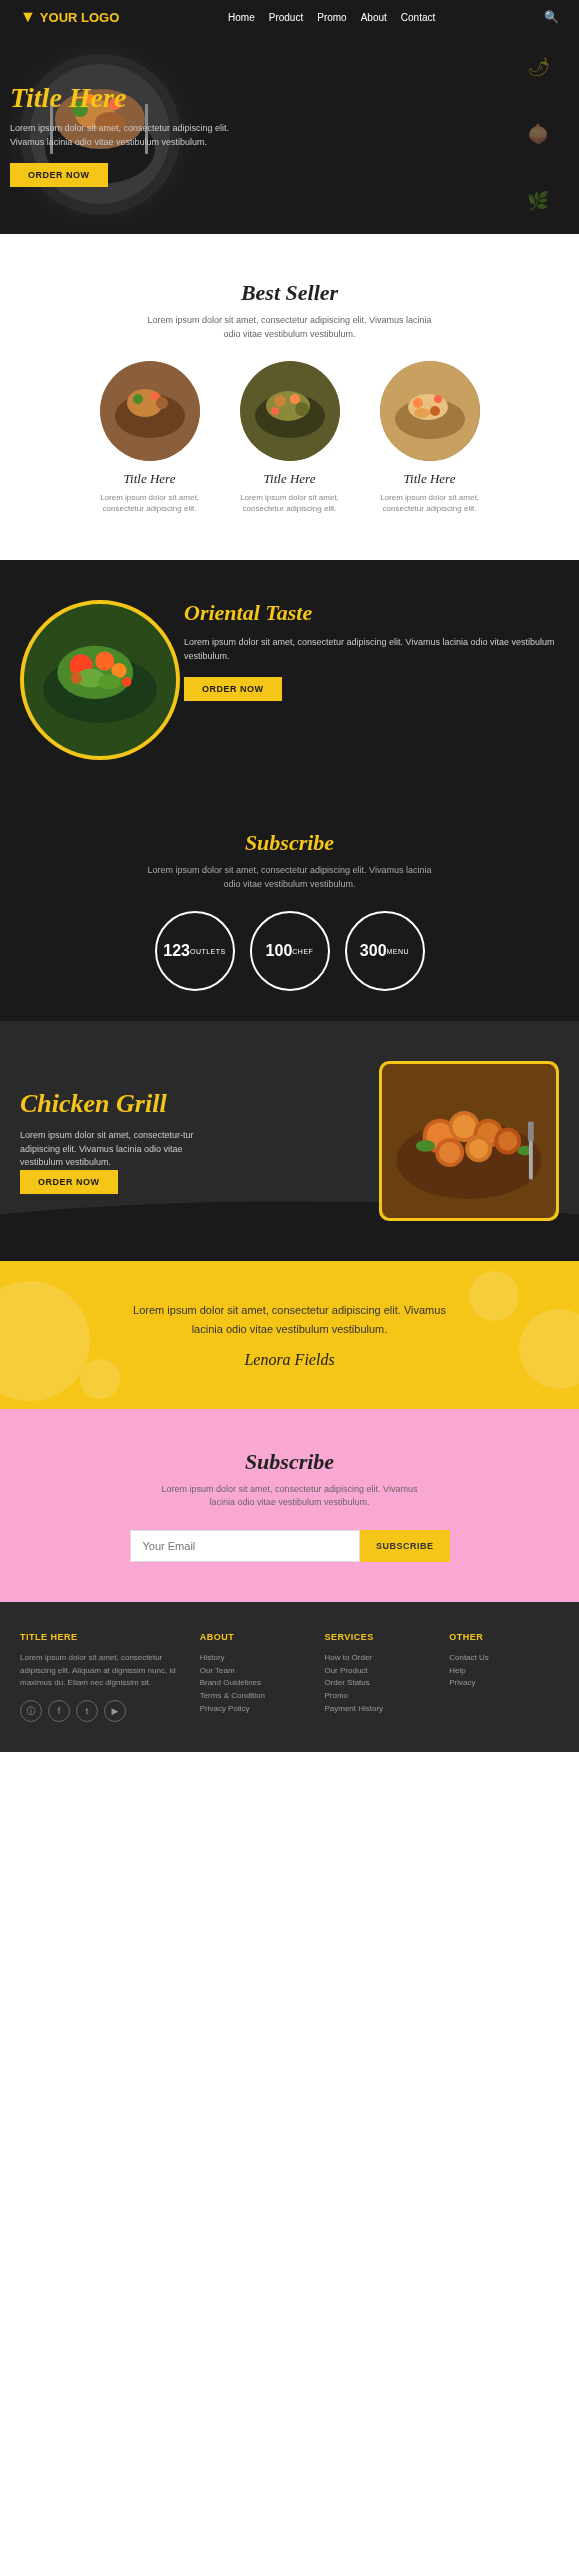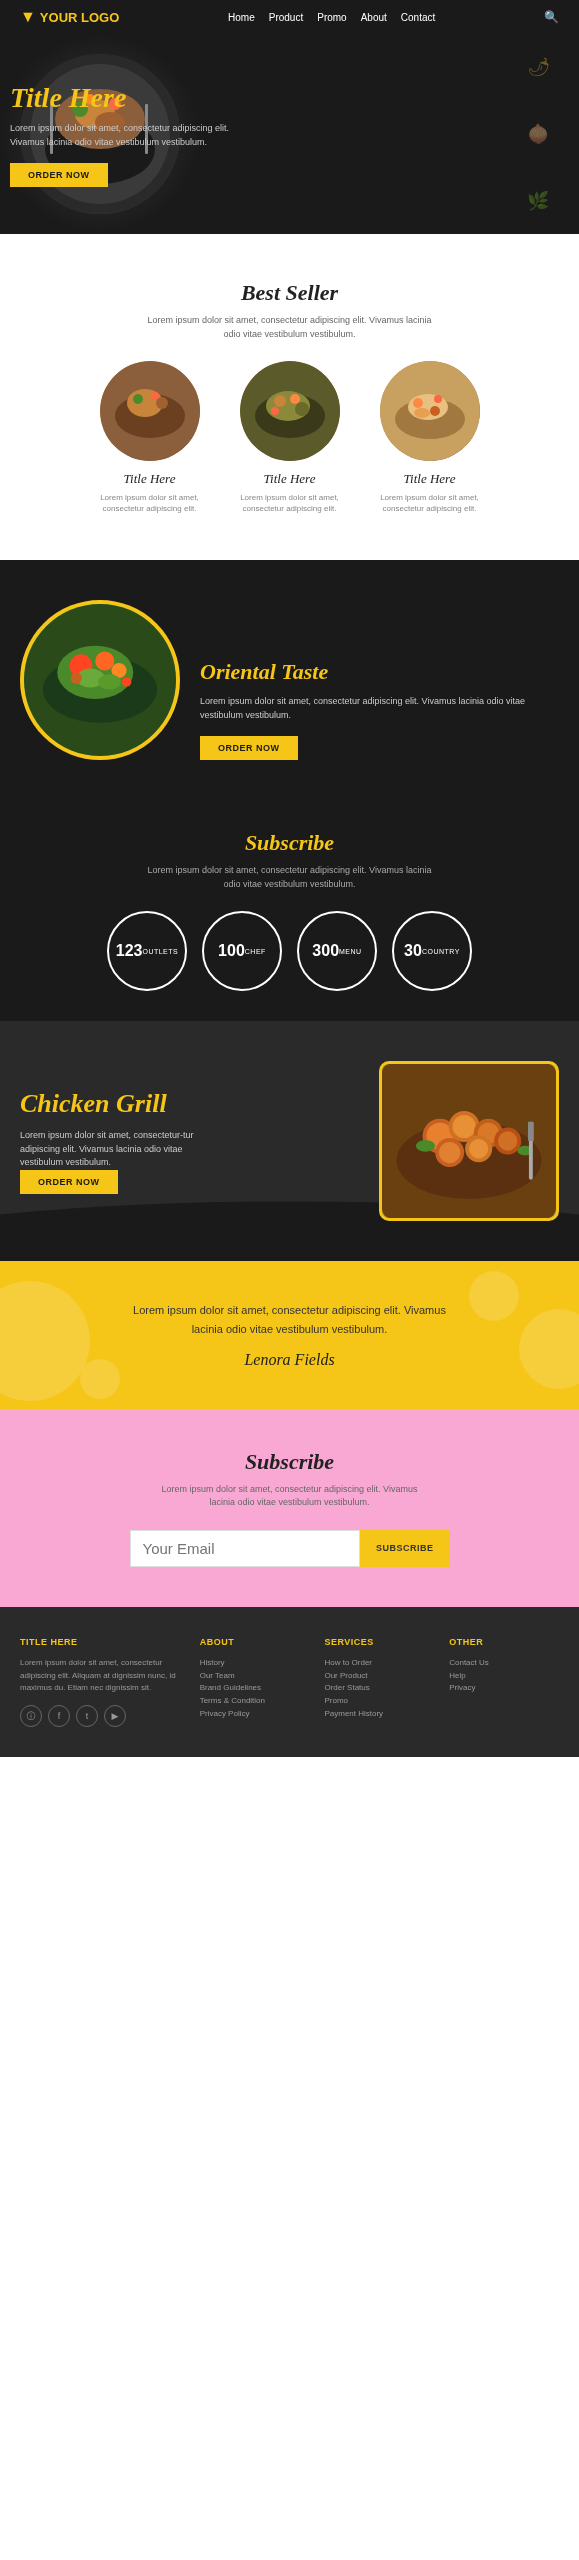--- a/index.html
+++ b/index.html
@@ -58,21 +58,21 @@
       width: 100px; height: 100px; border-radius: 50%; margin: 0 auto 10px;
       background: linear-gradient(135deg, #c8a060, #8b5e3c);
       display: flex; align-items: center; justify-content: center;
       font-size: 40px; overflow: hidden;
     }
     .product-title { font-family: Georgia, serif; font-style: italic; font-size: 13px; color: #222; margin-bottom: 5px; }
     .product-desc { font-size: 8px; color: #888; line-height: 1.4; }
 
     
     .oriental { background: #2a2a2a; position: relative; padding: 40px 20px; overflow: hidden; }
-    .oriental-inner { display: flex; align-items: flex-end; gap: 20px; }
+    .oriental-inner { display: flex; align-items: flex-start; gap: 4px; }
     .oriental-food {
       width: 160px; height: 160px; border-radius: 50%; flex-shrink: 0;
       background: linear-gradient(135deg, #5a8a3a, #3a6a2a);
       display: flex; align-items: center; justify-content: center;
       font-size: 60px; overflow: hidden;
       border: 4px solid #f5c518;
     }
     .oriental-content { flex: 1; }
     .oriental-title { font-family: Georgia, serif; font-style: italic; color: #f5c518; font-size: 22px; margin-bottom: 10px; }
     .oriental-desc { color: #ccc; font-size: 9px; line-height: 1.5; margin-bottom: 14px; }
@@ -134,21 +134,21 @@
       position: absolute; border-radius: 50%;
       background: rgba(255,255,255,0.15);
     }
 
     
     .subscribe { background: #f9a8d4; padding: 40px 30px; text-align: center; }
     .subscribe .section-title { color: #222; }
     .subscribe .section-desc { color: #666; max-width: 280px; margin: 0 auto 20px; }
     .subscribe-form { display: flex; gap: 0; max-width: 320px; margin: 0 auto; }
     .subscribe-input {
-      flex: 1; padding: 9px 12px; border: 1px solid #ddd; font-size: 15px;
+      flex: 1; padding: 9px 12px; border: 1px solid #ddd; font-size: 11px;
       outline: none; background: #fff;
     }
     .subscribe-btn {
       background: #f5c518; color: #333; border: none;
       padding: 9px 16px; font-size: 9px; font-weight: bold;
       text-transform: uppercase; cursor: pointer; letter-spacing: 0.5px;
     }
 
     
     .footer { background: #2a2a2a; padding: 30px 20px; }
@@ -306,24 +306,20 @@
     <div class="stat-circle">
       <span class="stat-number">100</span>
       <span class="stat-label">CHEF</span>
     </div>
 
     <div class="stat-circle">
       <span class="stat-number">300</span>
       <span class="stat-label">MENU</span>
     </div>
 
-    <div class="stat-circle">
-      <span class="stat-number">30</span>
-      <span class="stat-label">COUNTRY</span>
-    </div>
 
   </div>
 </section>
 
 <section class="chicken">
   <div class="chicken-inner">
     <div class="chicken-content">
       <h2 class="chicken-title">Chicken Grill</h2>
       <p class="chicken-desc">Lorem ipsum dolor sit amet, consectetur-tur adipiscing elit. Vivamus lacinia odio vitae vestibulum vestibulum.</p>
       <button class="btn-order">ORDER NOW</button>

